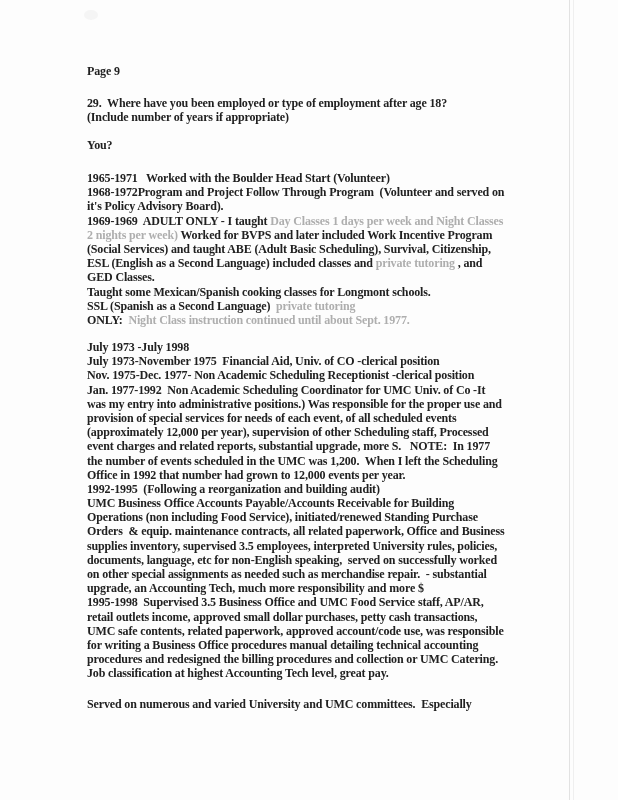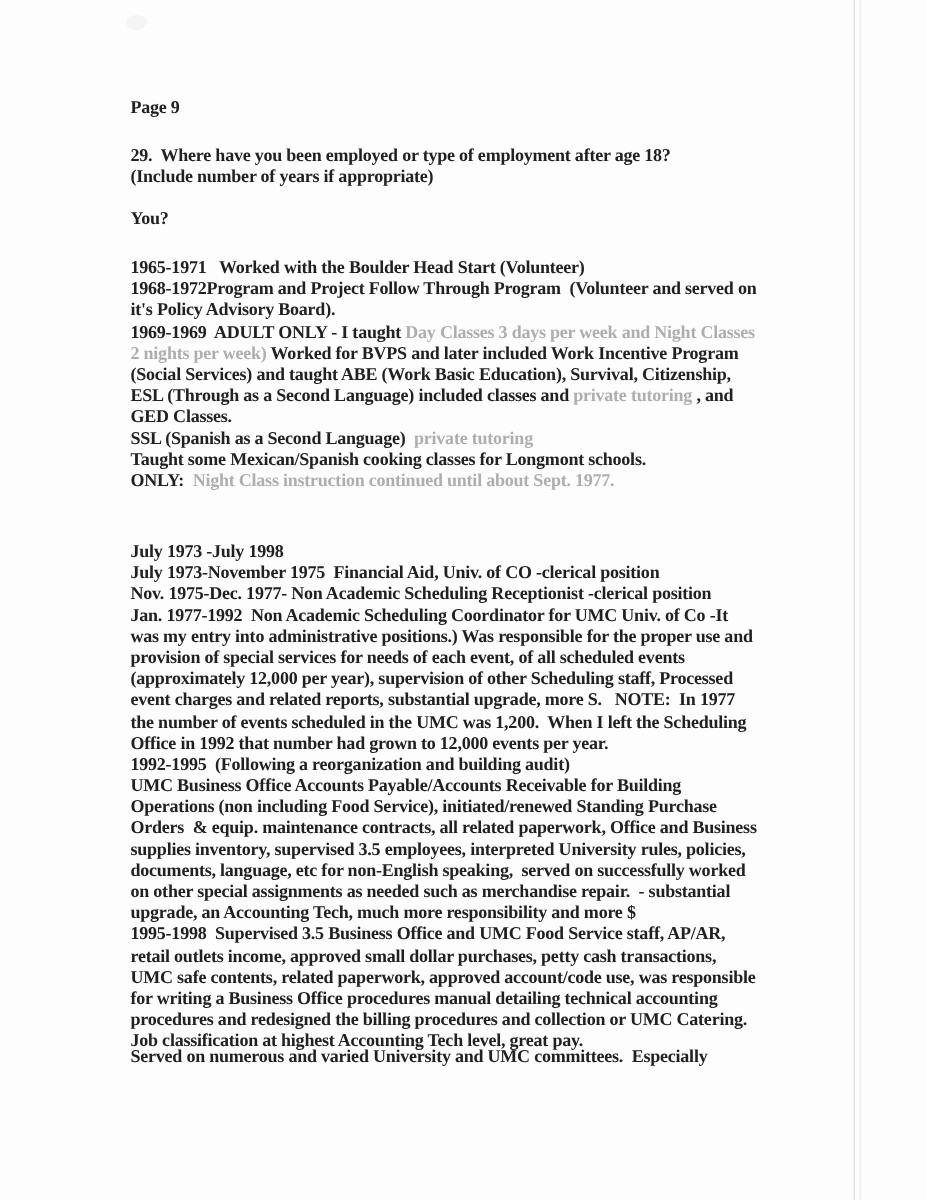--- a/index.html
+++ b/index.html
@@ -68,31 +68,31 @@
   </div>
 
   <div class="block" style="top:138px">
     <div class="ln">You?</div>
   </div>
 
   <div class="block" style="top:171px">
     <div class="ln">1965-1971   Worked with the Boulder Head Start (Volunteer)</div>
     <div class="ln">1968-1972Program and Project Follow Through Program  (Volunteer and served on</div>
     <div class="ln">it's Policy Advisory Board).</div>
-    <div class="ln"><span>1969-1969  ADULT ONLY - I taught </span><span class="faded">Day Classes 3 days per week and Night Classes</span></div>
+    <div class="ln"><span>1969-1969  ADULT ONLY - I taught </span><span class="faded">Day Classes 1 days per week and Night Classes</span></div>
     <div class="ln"><span class="faded">2 nights per week) </span><span>Worked for BVPS and later included Work Incentive Program</span></div>
-    <div class="ln">(Social Services) and taught ABE (Work Basic Education), Survival, Citizenship,</div>
-    <div class="ln"><span>ESL (Through as a Second Language) included classes and </span><span class="faded">private tutoring </span><span>, and</span></div>
+    <div class="ln">(Social Services) and taught ABE (Adult Basic Scheduling), Survival, Citizenship,</div>
+    <div class="ln"><span>ESL (English as a Second Language) included classes and </span><span class="faded">private tutoring </span><span>, and</span></div>
     <div class="ln">GED Classes.</div>
+    <div class="ln">Taught some Mexican/Spanish cooking classes for Longmont schools.</div>
     <div class="ln"><span>SSL (Spanish as a Second Language)  </span><span class="faded">private tutoring</span></div>
-    <div class="ln">Taught some Mexican/Spanish cooking classes for Longmont schools.</div>
     <div class="ln"><span>ONLY:  </span><span class="faded">Night Class instruction continued until about Sept. 1977.</span></div>
   </div>
 
-  <div class="block" style="top:360px">
+  <div class="block" style="top:340px">
     <div class="ln">July 1973 -July 1998</div>
     <div class="ln">July 1973-November 1975  Financial Aid, Univ. of CO -clerical position</div>
     <div class="ln">Nov. 1975-Dec. 1977- Non Academic Scheduling Receptionist -clerical position</div>
     <div class="ln">Jan. 1977-1992  Non Academic Scheduling Coordinator for UMC Univ. of Co -It</div>
     <div class="ln">was my entry into administrative positions.) Was responsible for the proper use and</div>
     <div class="ln">provision of special services for needs of each event, of all scheduled events</div>
     <div class="ln">(approximately 12,000 per year), supervision of other Scheduling staff, Processed</div>
     <div class="ln">event charges and related reports, substantial upgrade, more S.   NOTE:  In 1977</div>
     <div class="ln">the number of events scheduled in the UMC was 1,200.  When I left the Scheduling</div>
     <div class="ln">Office in 1992 that number had grown to 12,000 events per year.</div>

